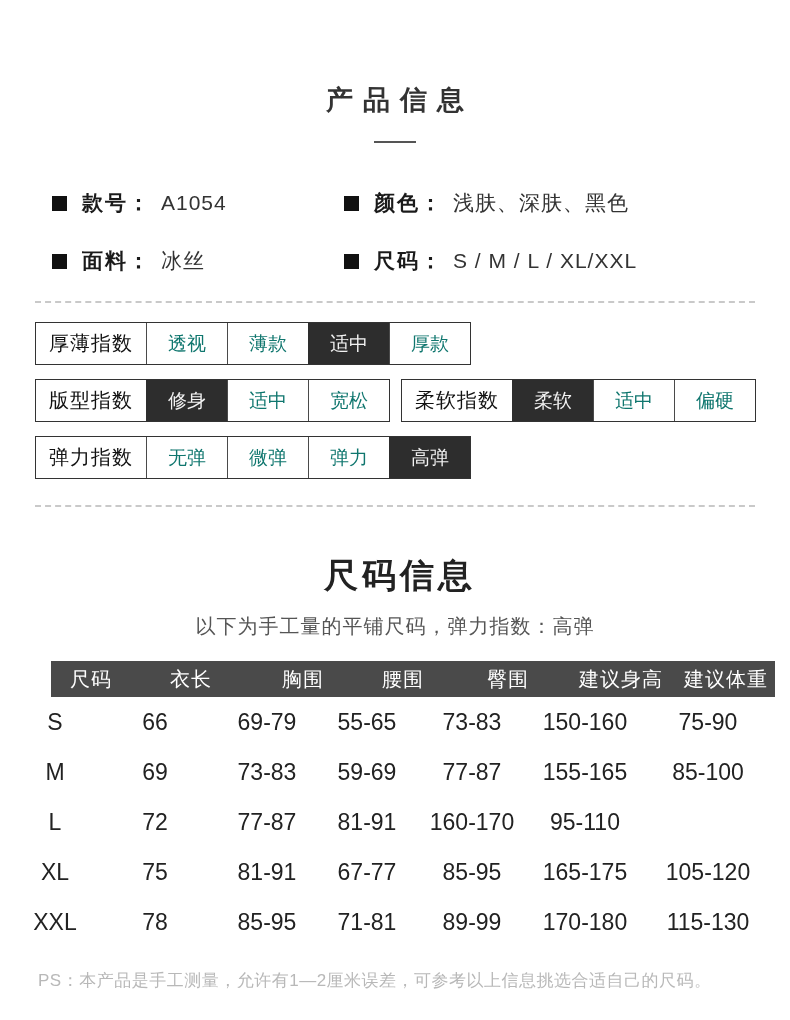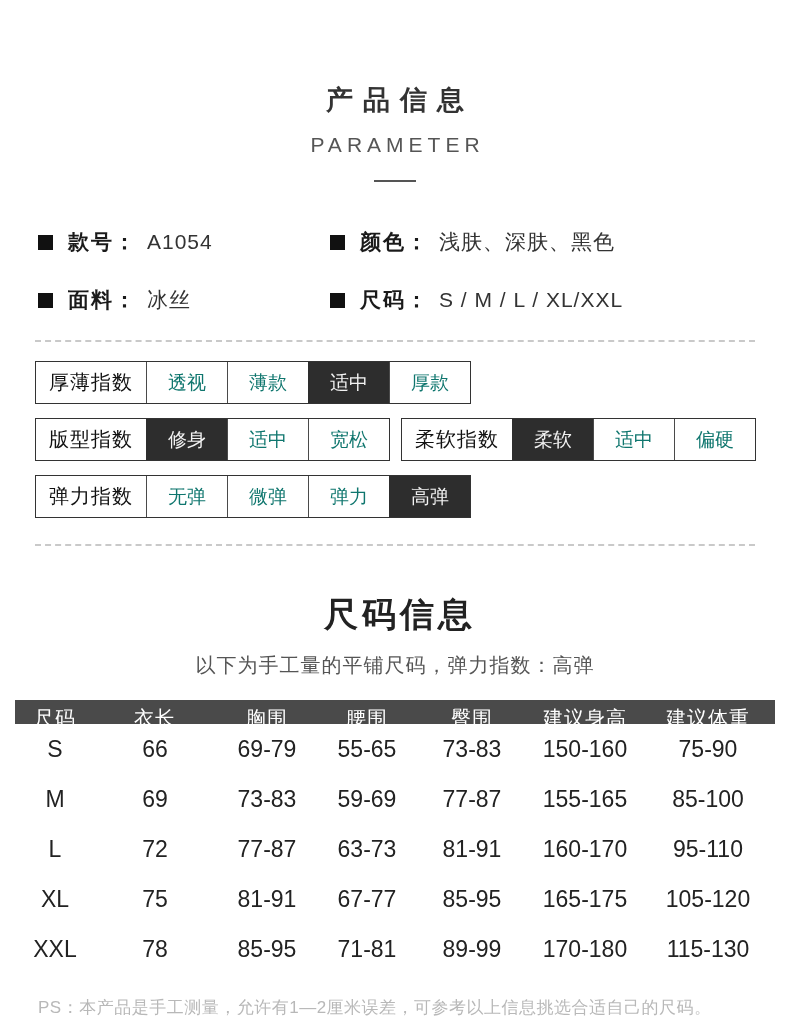--- a/index.html
+++ b/index.html
@@ -18,21 +18,21 @@
     letter-spacing: 10px; padding-left: 10px;
   }
   .page-subtitle {
     margin-top: 15px; font-size: 21px; font-weight: 400; color: #555;
     letter-spacing: 5px; padding-left: 5px;
   }
   .title-underline { width: 42px; height: 2px; background: #555; margin: 23px auto 0; }
 
   
   .specs {
-    margin-top: 46px; padding-left: 38px;
+    margin-top: 46px; padding-left: 52px;
     display: grid; grid-template-columns: 292px auto; row-gap: 30px;
   }
   .spec-item { display: flex; align-items: center; }
   .bullet { width: 15px; height: 15px; background: #111; flex: 0 0 15px; margin-right: 15px; }
   .spec-label { font-size: 21px; font-weight: 700; color: #1a1a1a; letter-spacing: 2px; }
   .spec-value { font-size: 21px; color: #333; margin-left: 10px; letter-spacing: 1px; }
 
   
   .dashed { margin: 26px 35px 0; border-top: 2px dashed #c9c9c9; height: 0; }
 
@@ -60,33 +60,32 @@
     font-size: 20px; color: #555; letter-spacing: 1px; font-family: Liberation Serif, serif;
   }
   .size-table { margin: 21px 15px 0; }
   .size-grid {
     display: grid;
     grid-template-columns: 80px 120px 104px 96px 114px 112px 1fr;
     text-align: center;
   }
   .size-header {
     background: #4a4a4a; color: #ffffff;
-    height: 24px; line-height: 36px; font-size: 20px; letter-spacing: 1px;
+    height: 36px; line-height: 36px; font-size: 20px; letter-spacing: 1px; margin-left: 36px;
   }
   .size-row { height: 50px; line-height: 50px; font-size: 23px; color: #222; }
   .ps-note { margin: 22px 0 0 38px; font-size: 17px; color: #b8b8b8; letter-spacing: 0.5px; }
 </style>
 </head>
 <body>
 
 <div class="page">
 
   <div class="param-header">
     <div class="page-title">产品信息</div>
-    <div class="page-subtitle">PARAMETER</div>
     <div class="title-underline"></div>
   </div>
 
   <div class="specs">
     <div class="spec-item">
       <span class="bullet"></span>
       <span class="spec-label">款号：</span>
       <span class="spec-value">A1054</span>
     </div>
     <div class="spec-item">
@@ -173,21 +172,20 @@
         <div class="">73-83</div>
         <div class="">59-69</div>
         <div class="">77-87</div>
         <div class="">155-165</div>
         <div class="">85-100</div>
       </div>
       <div class="size-grid size-row">
         <div class="">L</div>
         <div class="">72</div>
         <div class="">77-87</div>
-        <div class="">63-73</div>
         <div class="">81-91</div>
         <div class="">160-170</div>
         <div class="">95-110</div>
       </div>
       <div class="size-grid size-row">
         <div class="">XL</div>
         <div class="">75</div>
         <div class="">81-91</div>
         <div class="">67-77</div>
         <div class="">85-95</div>

